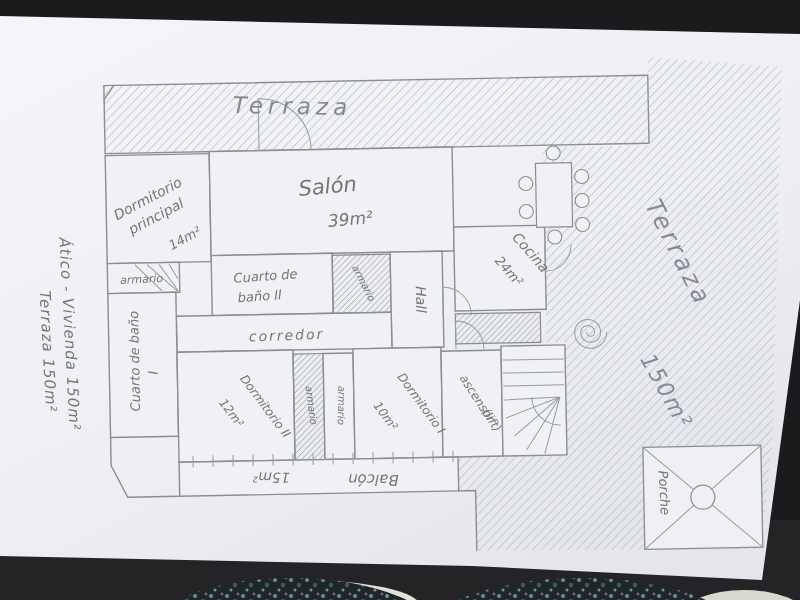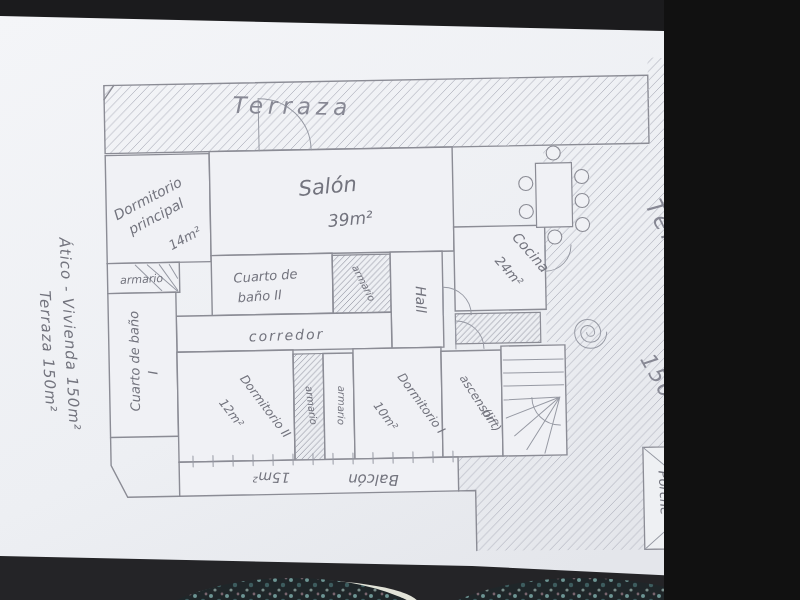--- a/index.html
+++ b/index.html
@@ -1,16 +1,16 @@
 <!DOCTYPE html>
 <html><head>
 <meta charset="utf-8">
 <style>
   html,body{margin:0;padding:0;background:#111;}
-  .scene{position:relative;width:664px;height:600px;overflow:hidden;background:#1b1b1d;}
+  .scene{position:relative;width:800px;height:600px;overflow:hidden;background:#1b1b1d;}
   svg{display:block;}
   .hw{font-family:"DejaVu Sans",sans-serif;font-style:italic;fill:#73747e;}
   .hw-light{font-family:"DejaVu Sans",sans-serif;font-style:italic;fill:#878894;}
   .wall{stroke:#8b8c95;stroke-width:1.4;fill:none;stroke-linecap:round;}
   .wallthin{stroke:#979aa4;stroke-width:1;fill:none;stroke-linecap:round;}
   .room{fill:#f0f1f5;stroke:#8b8c95;stroke-width:1.4;}
   .closet{stroke:#8b8c95;stroke-width:1.2;}
 </style>
 </head>
 <body>

